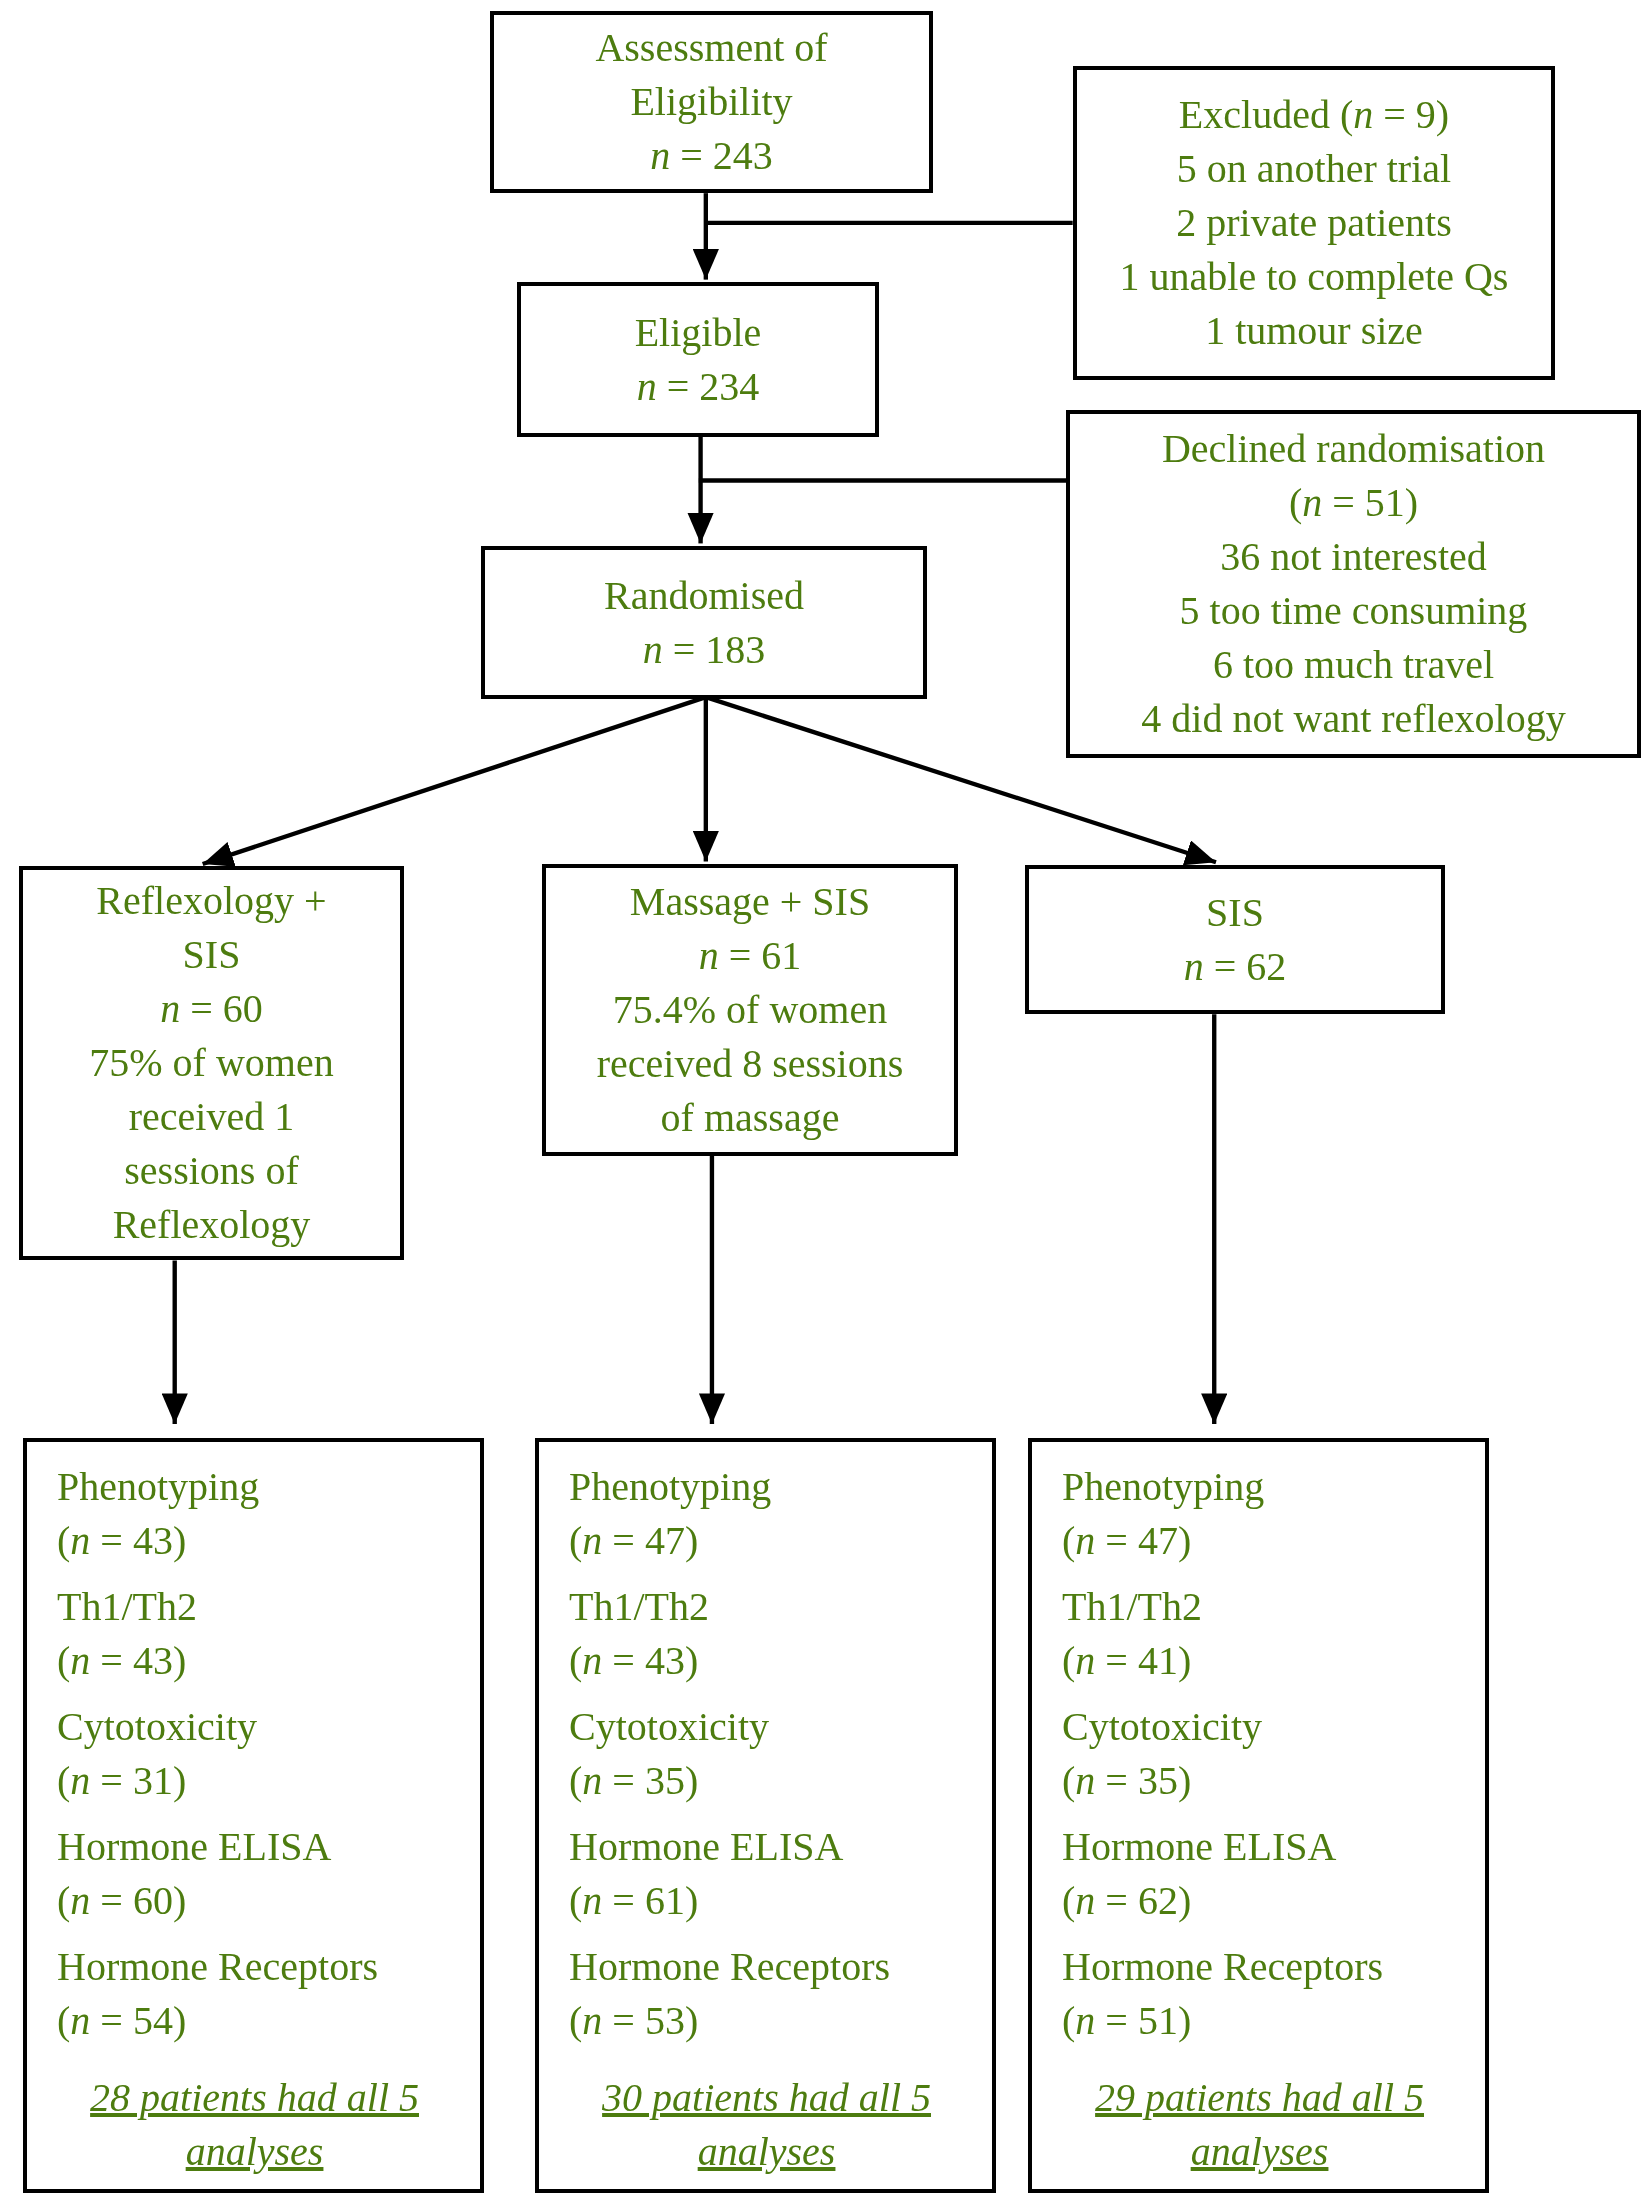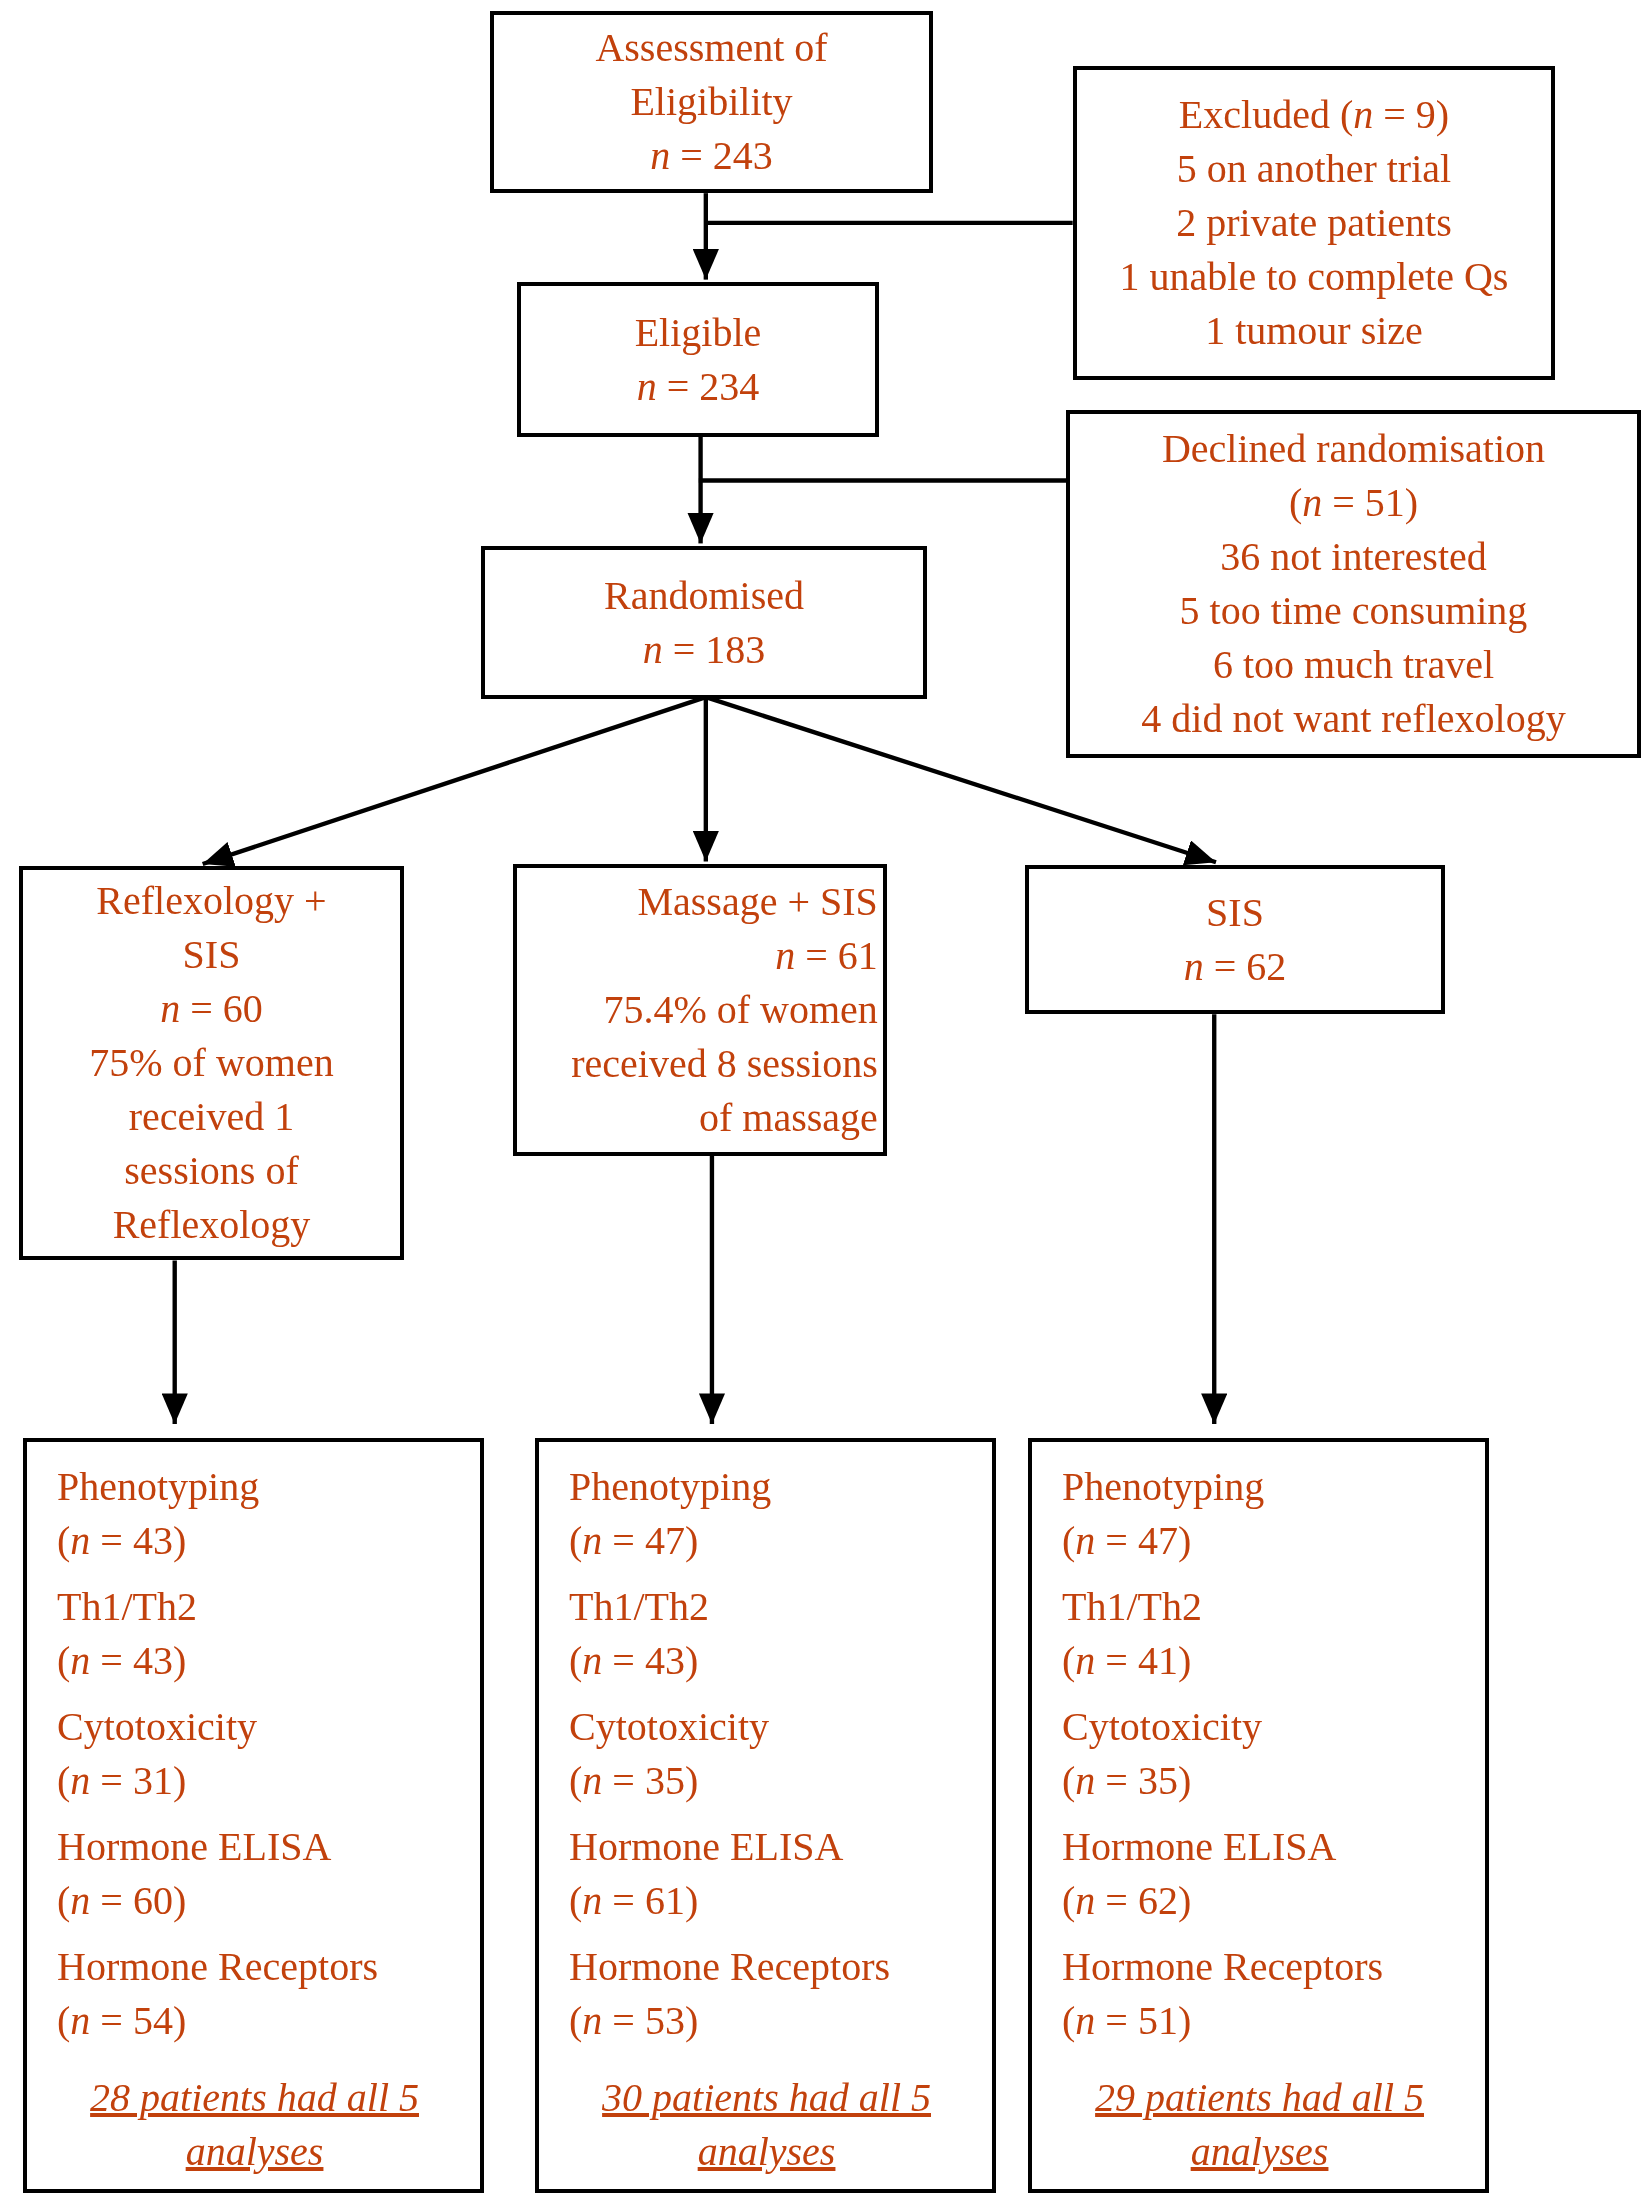--- a/index.html
+++ b/index.html
@@ -3,21 +3,21 @@
 <meta charset="utf-8">
 <title>Trial Flow Diagram</title>
 <style>
   html,body{margin:0;padding:0;background:#ffffff;}
   #canvas{
     position:relative;
     width:1651px;
     height:2205px;
     background:#ffffff;
     font-family:"Liberation Serif","DejaVu Serif",serif;
-    color:#c2410c;
+    color:#4d7c0f;
   }
   #wires{position:absolute;left:0;top:0;width:1651px;height:2205px;}
   .box{
     position:absolute;
     box-sizing:border-box;
     border:4.4px solid #000000;
     background:#ffffff;
     display:flex;
     flex-direction:column;
     justify-content:center;
@@ -101,21 +101,21 @@
   <div class="box center" style="left:19px;top:866px;width:385px;height:394px;">
     <span class="ln">Reflexology +</span>
     <span class="ln">SIS</span>
     <span class="ln"><span class="mn">n</span> = 60</span>
     <span class="ln">75% of women</span>
     <span class="ln">received 1</span>
     <span class="ln">sessions of</span>
     <span class="ln">Reflexology</span>
   </div>
 
-  <div class="box center" style="left:513px;top:864px;width:374px;height:292px;align-items:flex-end;">
+  <div class="box center" style="left:542px;top:864px;width:416px;height:292px;">
     <span class="ln">Massage + SIS</span>
     <span class="ln"><span class="mn">n</span> = 61</span>
     <span class="ln">75.4% of women</span>
     <span class="ln">received 8 sessions</span>
     <span class="ln">of massage</span>
   </div>
 
   <div class="box center" style="left:1025px;top:865px;width:420px;height:149px;">
     <span class="ln">SIS</span>
     <span class="ln"><span class="mn">n</span> = 62</span>

